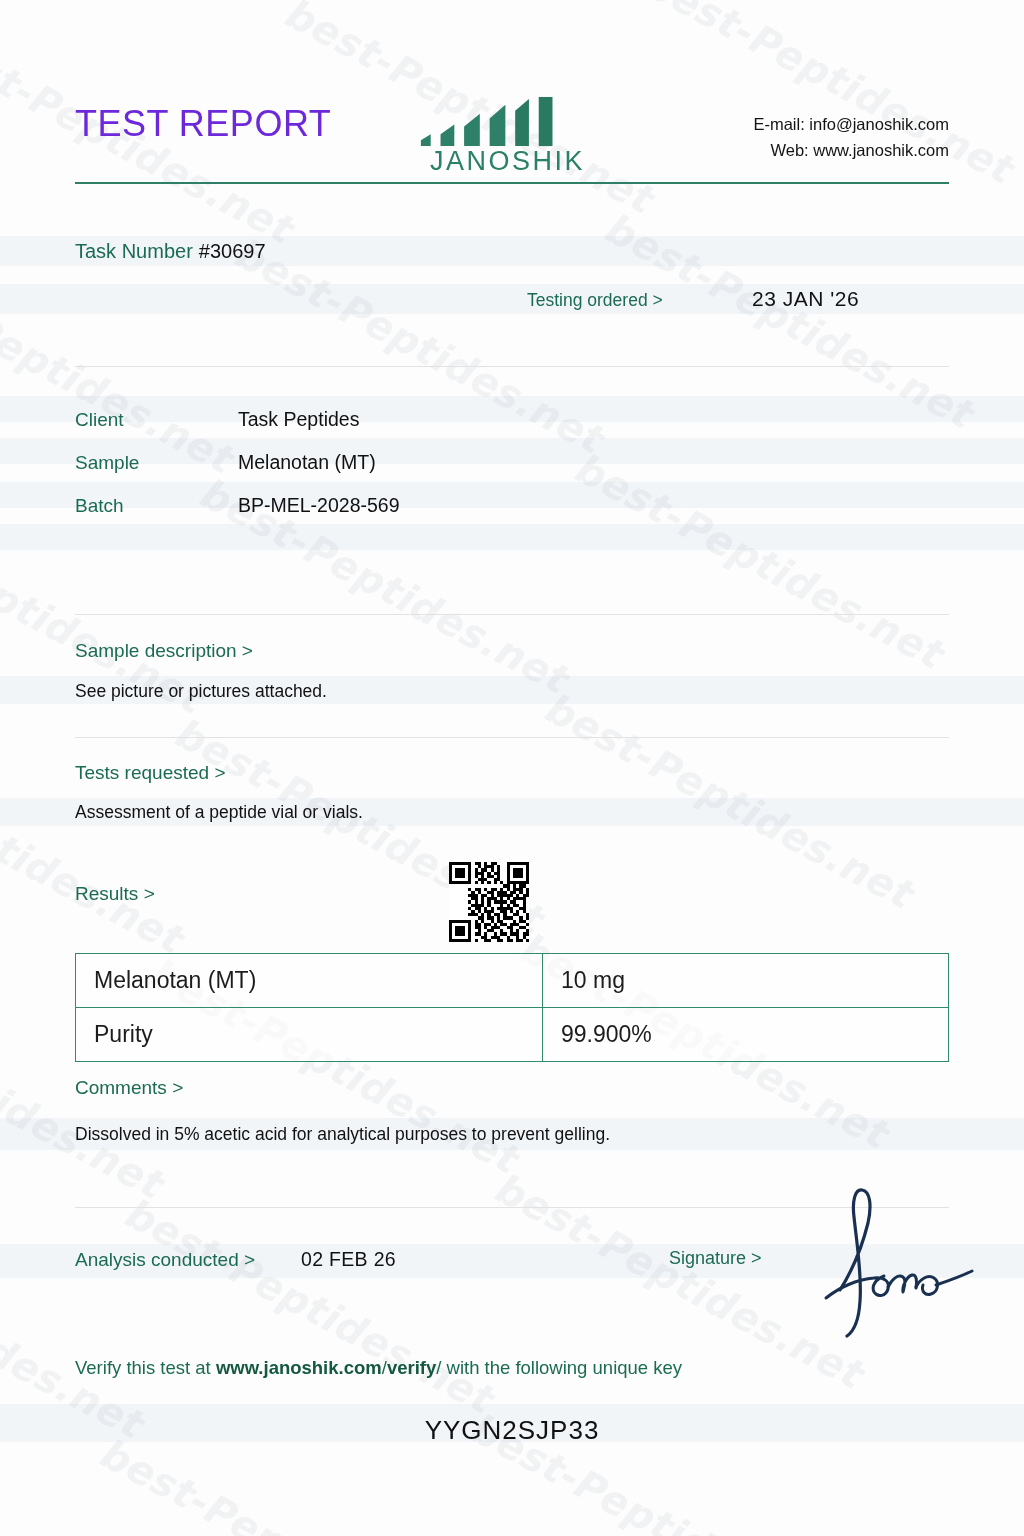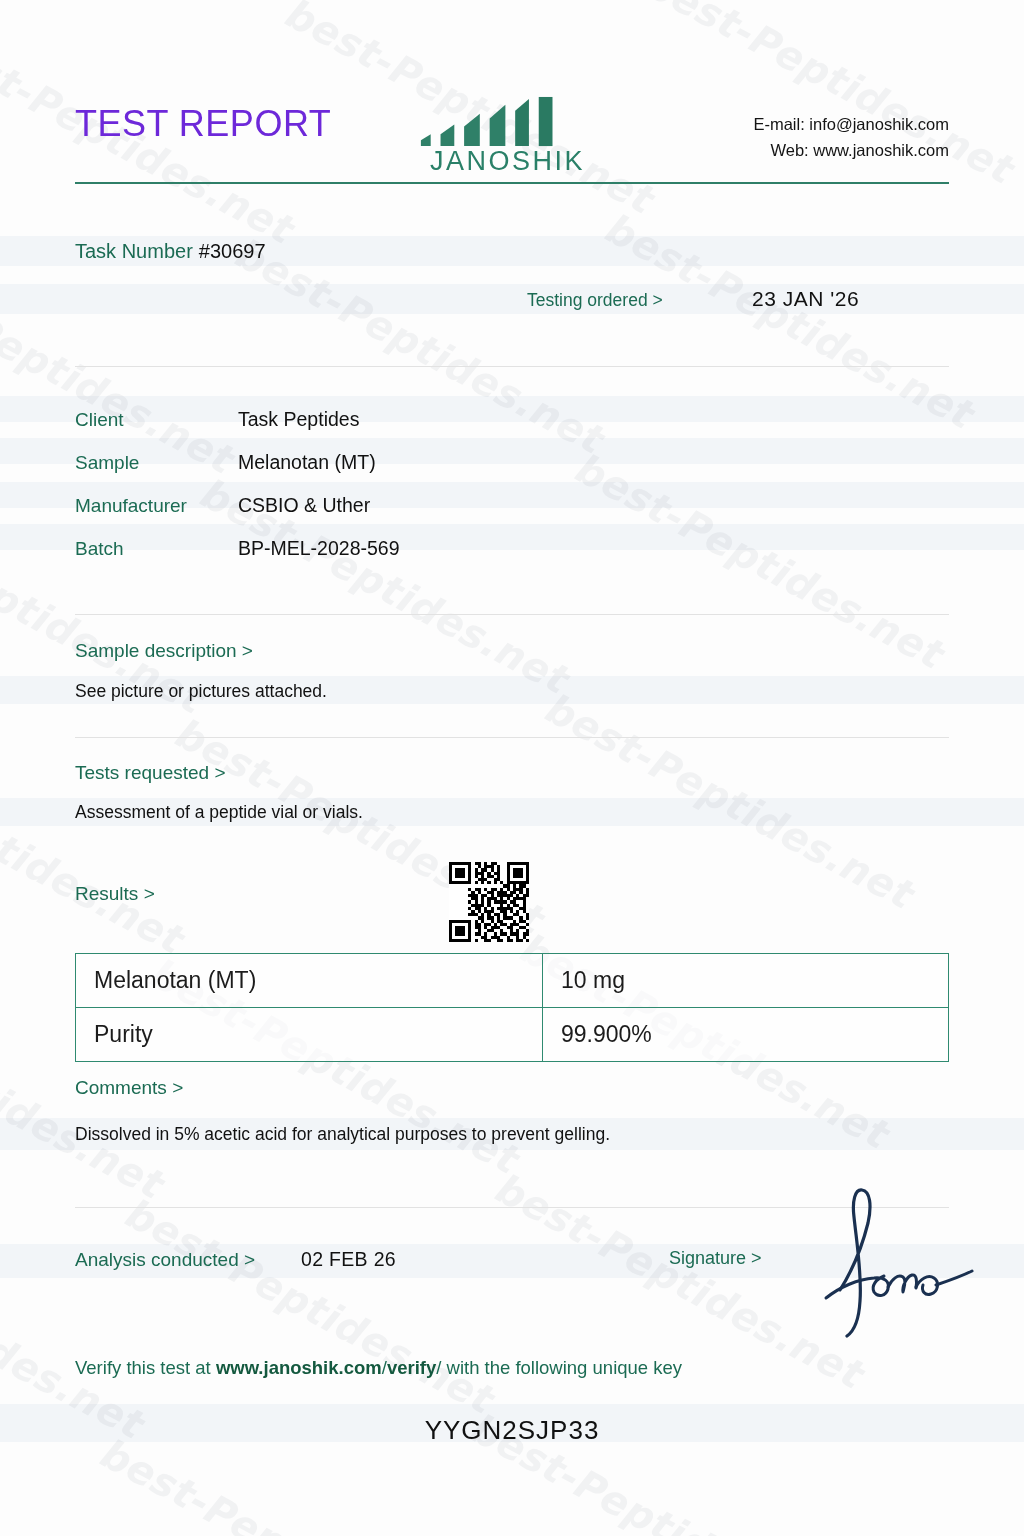--- a/index.html
+++ b/index.html
@@ -337,24 +337,20 @@
     <div class="rule" style="top:366px"></div>
 
     <div class="info">
       <div class="info-row">
         <span class="info-label">Client</span>
         <span class="info-value">Task Peptides</span>
       </div>
       <div class="info-row">
         <span class="info-label">Sample</span>
         <span class="info-value">Melanotan (MT)</span>
-      </div>
-      <div class="info-row">
-        <span class="info-label">Manufacturer</span>
-        <span class="info-value">CSBIO &amp; Uther</span>
       </div>
       <div class="info-row">
         <span class="info-label">Batch</span>
         <span class="info-value">BP-MEL-2028-569</span>
       </div>
     </div>
 
     <div class="rule" style="top:614px"></div>
 
     <div class="sec-head" style="top:640px">Sample description &gt;</div>

